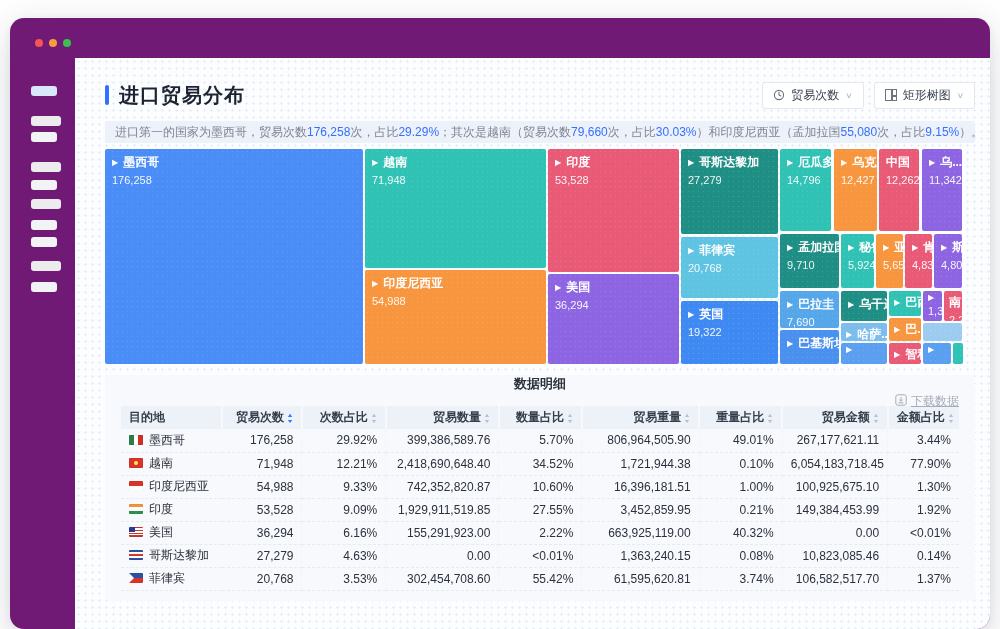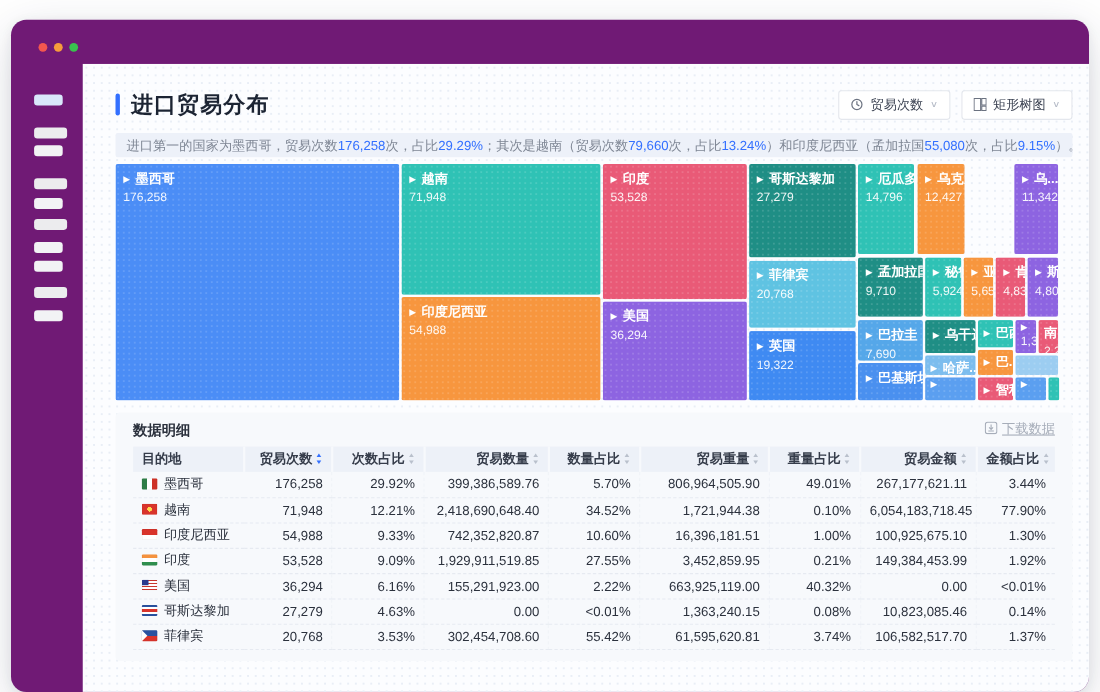--- a/index.html
+++ b/index.html
@@ -46,21 +46,21 @@
     background-size:5px 5px; }
   .tm-cell.small { padding:3px 5px; }
   .tm-name { font-size:12px; font-weight:700; white-space:nowrap; display:flex; align-items:center; gap:5px; }
   .tm-arrow { font-size:8px; line-height:1; }
   .tm-val { font-size:11px; margin-top:3px; color:rgba(255,255,255,.92); white-space:nowrap; }
 
   .crumb-row { width:857px; display:flex; justify-content:center; margin-top:7px; }
   .crumb { background:#3b7cf5; color:#fff; font-size:11px; padding:2px 8px; border-radius:2px; cursor:pointer; }
 
   .panel { margin-top:11px; width:870px; background:#f7f9fc; border-radius:4px; padding:0 16px 10px; }
-  .panel-head { display:flex; align-items:center; height:31px; }
+  .panel-head { display:flex; align-items:center; height:31px;flex-direction:column; }
   .panel-title { font-size:13px; font-weight:700; color:#2b313d; }
   .download { margin-left:auto; display:flex; align-items:center; gap:4px; font-size:12px;
     color:#a6adb9; cursor:pointer;text-decoration:underline; }
 
   table { width:100%; border-collapse:collapse; table-layout:fixed; }
   th { background:#edf1f8; font-size:12px; font-weight:700; color:#353c4a; height:23px;
     padding:0 8px; text-align:right; white-space:nowrap; cursor:pointer; }
   th:first-child { text-align:left;font-family:Liberation Serif, serif; }
   th + th { border-left:2px solid #f7f9fc; }
   td { font-size:12px; color:#2b313d; height:23px; padding:0 8px; text-align:right;
@@ -134,21 +134,21 @@
                   <rect x="7.5" y="0.5" width="4" height="6" fill="none" stroke="#6b7280"></rect>
                   <rect x="7.5" y="7.5" width="4" height="4" fill="none" stroke="#6b7280"></rect>
                 </svg>
             </span>
             <span>矩形树图</span>
             <span class="chev">∨</span>
           </div>
         </div>
       </div>
 
-      <div class="banner" id="banner"><span>进口第一的国家为墨西哥，贸易次数</span><span class="hl">176,258</span><span>次，占比</span><span class="hl">29.29%</span><span>；其次是越南（贸易次数</span><span class="hl">79,660</span><span>次，占比</span><span class="hl">13.24%</span><span>）和印度尼西亚（孟加拉国</span><span class="hl">55,080</span><span>次，占比</span><span class="hl">9.15%</span><span>）。</span></div>
+      <div class="banner" id="banner"><span>进口第一的国家为墨西哥，贸易次数</span><span class="hl">176,258</span><span>次，占比</span><span class="hl">29.29%</span><span>；其次是越南（贸易次数</span><span class="hl">79,660</span><span>次，占比</span><span class="hl">30.03%</span><span>）和印度尼西亚（孟加拉国</span><span class="hl">55,080</span><span>次，占比</span><span class="hl">9.15%</span><span>）。</span></div>
 
       <div class="treemap" id="treemap">
           <div class="tm-cell" style="left: 0px; top: 0px; width: 258px; height: 215px; background-color: rgb(75, 141, 246);">
             <div class="tm-name">
               <span class="tm-arrow">▶</span>
               <span>墨西哥</span>
             </div>
             <div class="tm-val">176,258</div>
           </div>
           <div class="tm-cell" style="left: 260px; top: 0px; width: 181px; height: 119px; background-color: rgb(47, 194, 181);">
@@ -206,20 +206,26 @@
               <span>厄瓜多尔</span>
             </div>
             <div class="tm-val">14,796</div>
           </div>
           <div class="tm-cell" style="left: 729px; top: 0px; width: 43px; height: 82px; background-color: rgb(247, 150, 62);">
             <div class="tm-name">
               <span class="tm-arrow">▶</span>
               <span>乌克兰</span>
             </div>
             <div class="tm-val">12,427</div>
+          </div>
+          <div class="tm-cell" style="left: 774px; top: 0px; width: 40px; height: 82px; background-color: rgb(233, 90, 119);">
+            <div class="tm-name">
+              <span>中国</span>
+            </div>
+            <div class="tm-val">12,262</div>
           </div>
           <div class="tm-cell" style="left: 817px; top: 0px; width: 40px; height: 82px; background-color: rgb(141, 100, 225);">
             <div class="tm-name">
               <span class="tm-arrow">▶</span>
               <span>乌...</span>
             </div>
             <div class="tm-val">11,342</div>
           </div>
           <div class="tm-cell" style="left: 675px; top: 85px; width: 59px; height: 54px; background-color: rgb(31, 142, 133);">
             <div class="tm-name">

